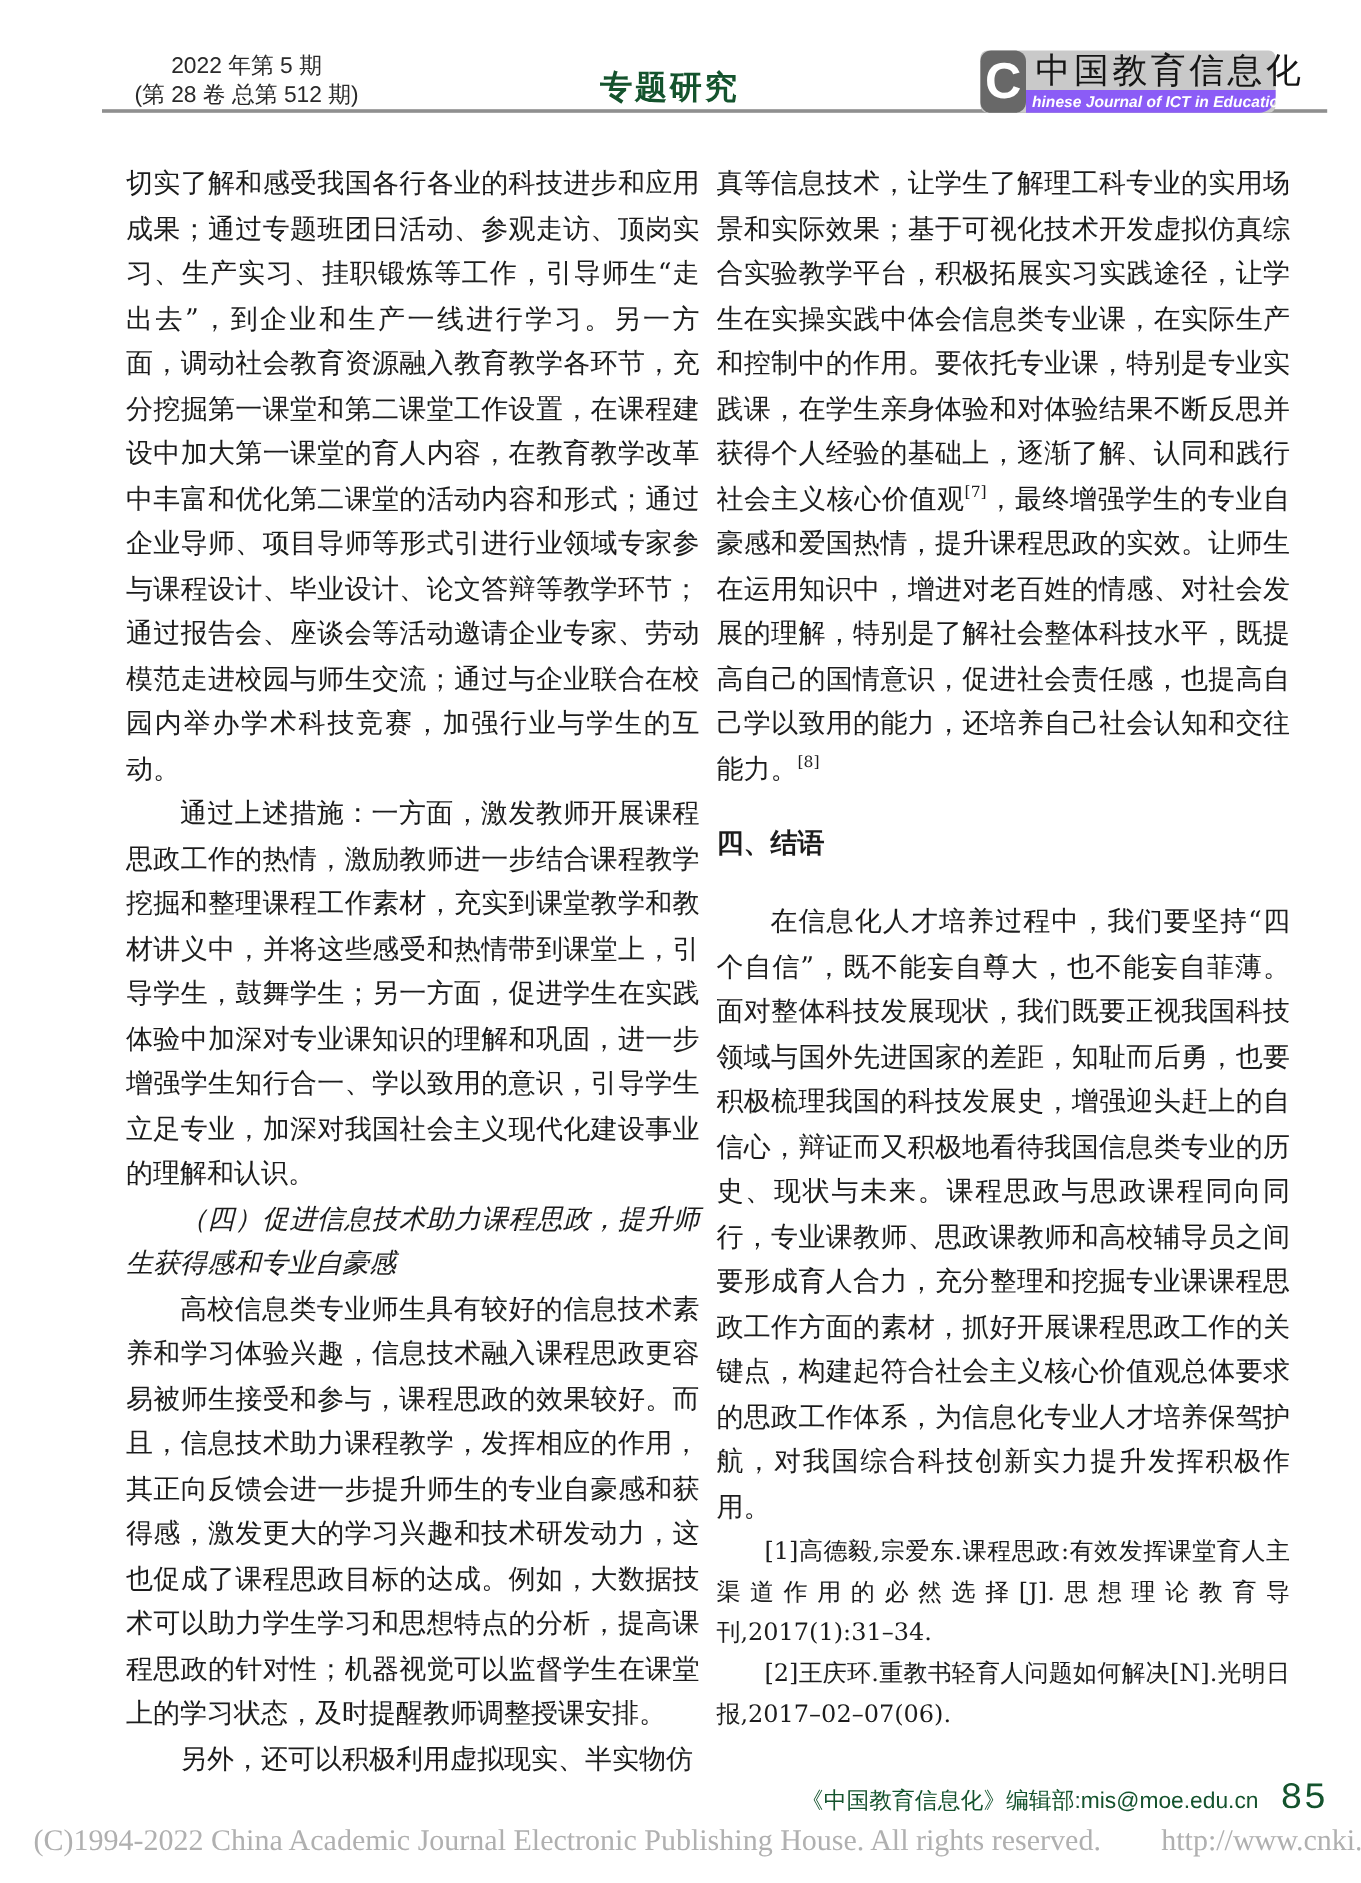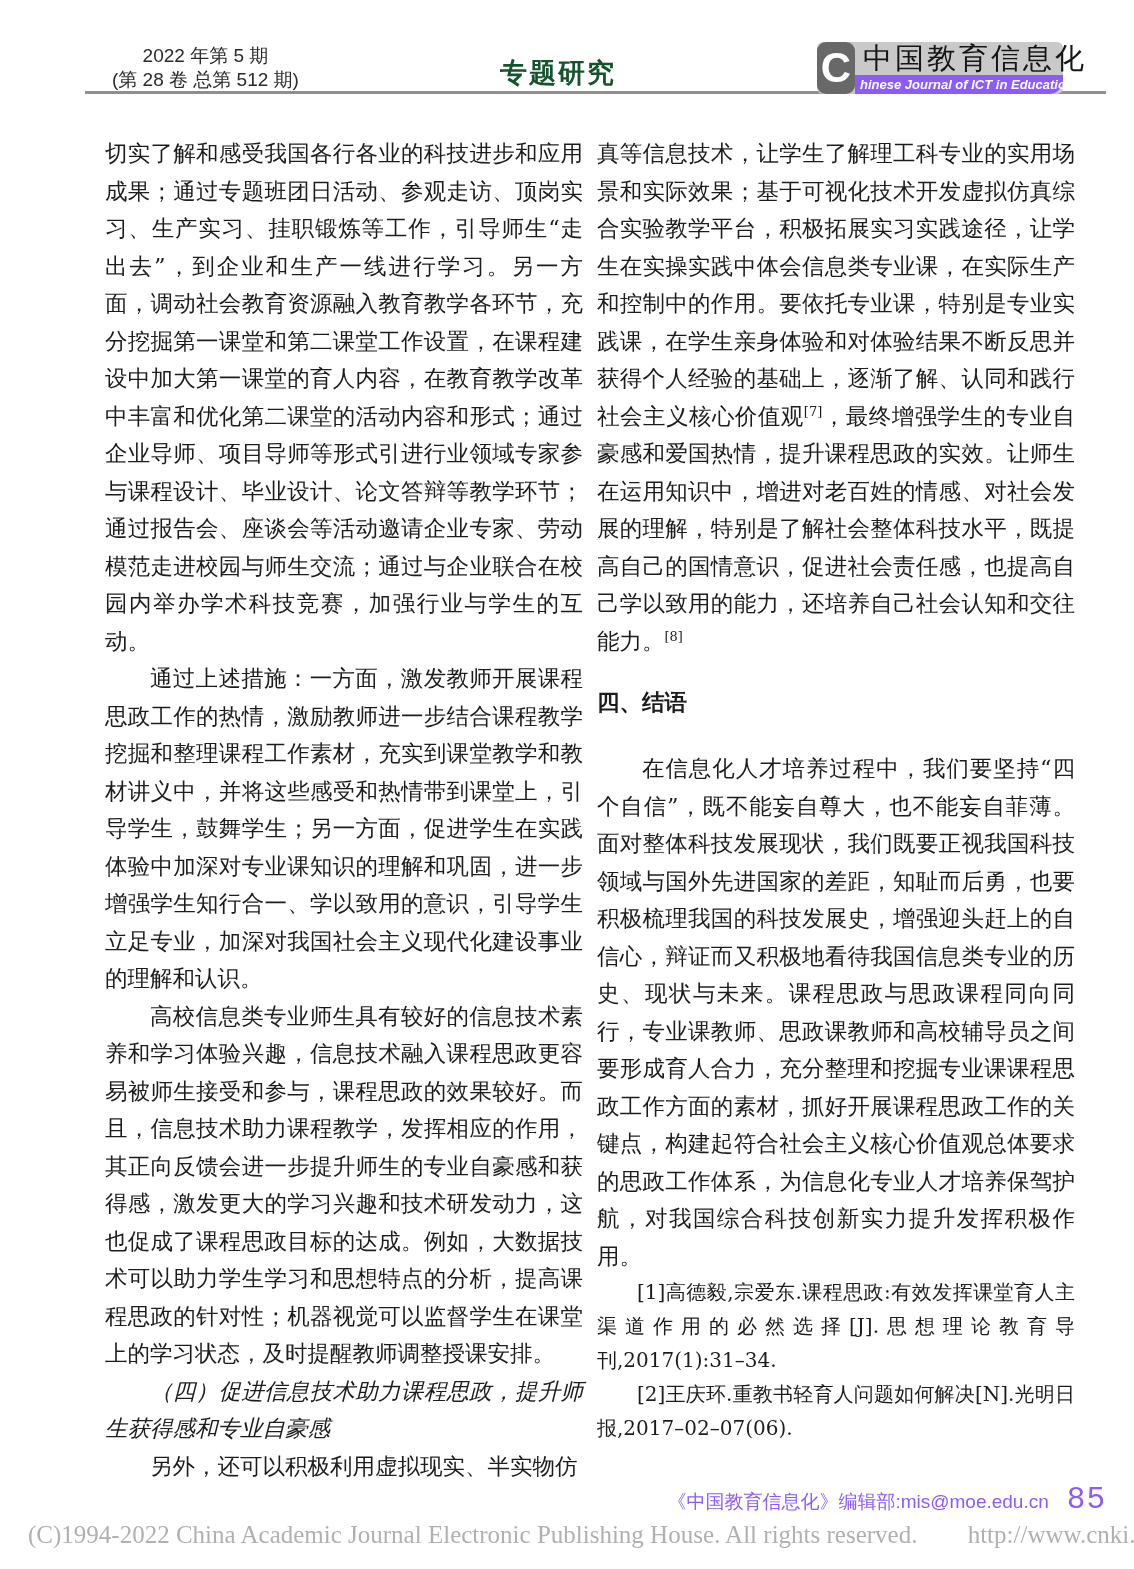--- a/index.html
+++ b/index.html
@@ -99,21 +99,21 @@
     font-size:20px !important;
     line-height:34px !important;
     text-indent:2em;
   }
 
   
   .footer-editorial {
     position:absolute; right:28px; top:1482px;
     display:flex; align-items:baseline;
     font-family:"Liberation Sans", sans-serif;
-    color:#8b5cf6;
+    color:#14532d;
   }
   .footer-editorial .editorial-text { font-size:19px; }
   .footer-editorial .page-number {
     font-size:31px; margin-left:18px; letter-spacing:1px;font-family:Liberation Mono, monospace;
   }
   .copyright-line {
     position:absolute; left:28px; top:1521px; width:1080px;
     font-family:"Liberation Serif", serif;
     font-size:25px; color:#b0b0b0; white-space:nowrap;
   }
@@ -137,22 +137,22 @@
     <div class="logo-c">C</div>
     <div class="logo-cn">中国教育信息化</div>
     <div class="logo-en">hinese Journal of ICT in Education</div>
   </div>
 
   <div class="columns">
 
     <div class="col">
       <p>切实了解和感受我国各行各业的科技进步和应用成果；通过专题班团日活动、参观走访、顶岗实习、生产实习、挂职锻炼等工作，引导师生“走出去”，到企业和生产一线进行学习。另一方面，调动社会教育资源融入教育教学各环节，充分挖掘第一课堂和第二课堂工作设置，在课程建设中加大第一课堂的育人内容，在教育教学改革中丰富和优化第二课堂的活动内容和形式；通过企业导师、项目导师等形式引进行业领域专家参与课程设计、毕业设计、论文答辩等教学环节；通过报告会、座谈会等活动邀请企业专家、劳动模范走进校园与师生交流；通过与企业联合在校园内举办学术科技竞赛，加强行业与学生的互动。</p>
       <p class="indent">通过上述措施：一方面，激发教师开展课程思政工作的热情，激励教师进一步结合课程教学挖掘和整理课程工作素材，充实到课堂教学和教材讲义中，并将这些感受和热情带到课堂上，引导学生，鼓舞学生；另一方面，促进学生在实践体验中加深对专业课知识的理解和巩固，进一步增强学生知行合一、学以致用的意识，引导学生立足专业，加深对我国社会主义现代化建设事业的理解和认识。</p>
+      <p class="indent sub-heading-italic">（四）促进信息技术助力课程思政，提升师生获得感和专业自豪感</p>
       <p class="indent">高校信息类专业师生具有较好的信息技术素养和学习体验兴趣，信息技术融入课程思政更容易被师生接受和参与，课程思政的效果较好。而且，信息技术助力课程教学，发挥相应的作用，其正向反馈会进一步提升师生的专业自豪感和获得感，激发更大的学习兴趣和技术研发动力，这也促成了课程思政目标的达成。例如，大数据技术可以助力学生学习和思想特点的分析，提高课程思政的针对性；机器视觉可以监督学生在课堂上的学习状态，及时提醒教师调整授课安排。</p>
-      <p class="indent sub-heading-italic">（四）促进信息技术助力课程思政，提升师生获得感和专业自豪感</p>
       <p class="indent">另外，还可以积极利用虚拟现实、半实物仿</p>
     </div>
 
     <div class="col">
       <p><span>真等信息技术，让学生了解理工科专业的实用场景和实际效果；基于可视化技术开发虚拟仿真综合实验教学平台，积极拓展实习实践途径，让学生在实操实践中体会信息类专业课，在实际生产和控制中的作用。要依托专业课，特别是专业实践课，在学生亲身体验和对体验结果不断反思并获得个人经验的基础上，逐渐了解、认同和践行社会主义核心价值观</span><sup class="sup">[7]</sup><span>，最终增强学生的专业自豪感和爱国热情，提升课程思政的实效。让师生在运用知识中，增进对老百姓的情感、对社会发展的理解，特别是了解社会整体科技水平，既提高自己的国情意识，促进社会责任感，也提高自己学以致用的能力，还培养自己社会认知和交往能力。</span><sup class="sup">[8]</sup></p>
 
       <p class="section-heading">四、结语</p>
 
       <p class="indent">在信息化人才培养过程中，我们要坚持“四个自信”，既不能妄自尊大，也不能妄自菲薄。面对整体科技发展现状，我们既要正视我国科技领域与国外先进国家的差距，知耻而后勇，也要积极梳理我国的科技发展史，增强迎头赶上的自信心，辩证而又积极地看待我国信息类专业的历史、现状与未来。课程思政与思政课程同向同行，专业课教师、思政课教师和高校辅导员之间要形成育人合力，充分整理和挖掘专业课课程思政工作方面的素材，抓好开展课程思政工作的关键点，构建起符合社会主义核心价值观总体要求的思政工作体系，为信息化专业人才培养保驾护航，对我国综合科技创新实力提升发挥积极作用。</p>
 

